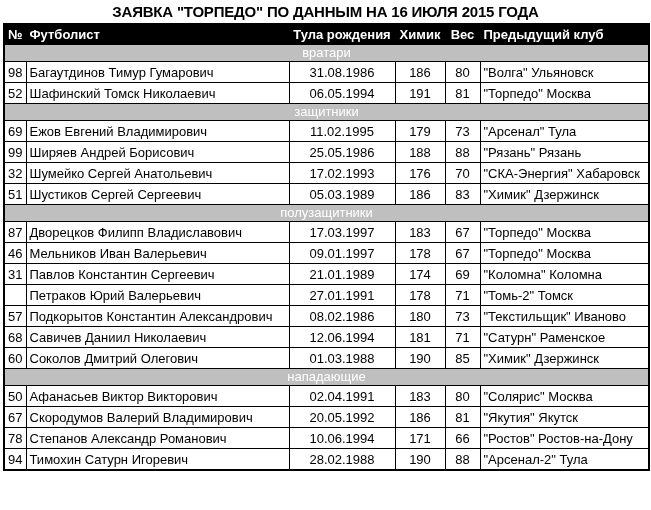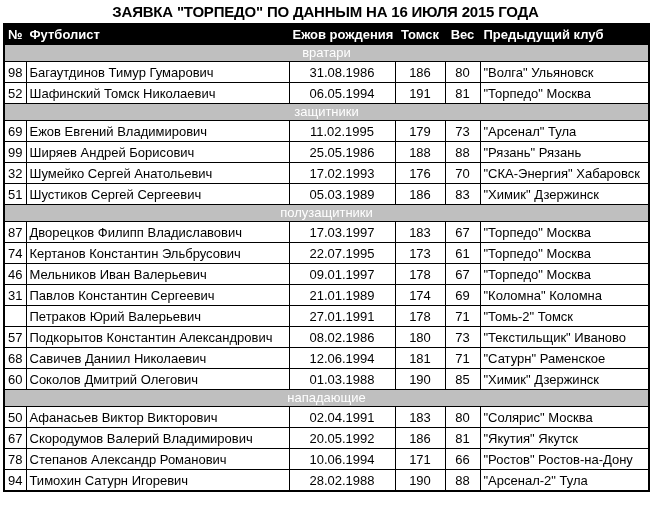--- a/index.html
+++ b/index.html
@@ -86,22 +86,22 @@
       <col class="c-name">
       <col class="c-dob">
     <col class="c-height">
       <col class="c-weight">
       <col class="c-club">
   </colgroup>
   <thead>
     <tr>
       <th class="h-left">№</th>
       <th class="h-left">Футболист</th>
-      <th class="h-center">Ежов рождения</th>
-      <th class="h-center">Томск</th>
+      <th class="h-center">Тула рождения</th>
+      <th class="h-center">Химик</th>
       <th class="h-center">Вес</th>
       <th class="h-left">Предыдущий клуб</th>
     </tr>
   </thead>
   <tbody>
       <tr>
         <td colspan="6" class="section-cell">вратари</td>
       </tr>
       <tr class="player-row">
         <td class="num-cell">98</td>
@@ -159,28 +159,20 @@
       </tr>
       <tr class="player-row">
         <td class="num-cell">87</td>
         <td class="name-cell">Дворецков Филипп Владиславович</td>
         <td class="dob-cell">17.03.1997</td>
         <td class="height-cell">183</td>
         <td class="weight-cell">67</td>
         <td class="club-cell">"Торпедо" Москва</td>
       </tr>
       <tr class="player-row">
-        <td class="num-cell">74</td>
-        <td class="name-cell">Кертанов Константин Эльбрусович</td>
-        <td class="dob-cell">22.07.1995</td>
-        <td class="height-cell">173</td>
-        <td class="weight-cell">61</td>
-        <td class="club-cell">"Торпедо" Москва</td>
-      </tr>
-      <tr class="player-row">
         <td class="num-cell">46</td>
         <td class="name-cell">Мельников Иван Валерьевич</td>
         <td class="dob-cell">09.01.1997</td>
         <td class="height-cell">178</td>
         <td class="weight-cell">67</td>
         <td class="club-cell">"Торпедо" Москва</td>
       </tr>
       <tr class="player-row">
         <td class="num-cell">31</td>
         <td class="name-cell">Павлов Константин Сергеевич</td>

